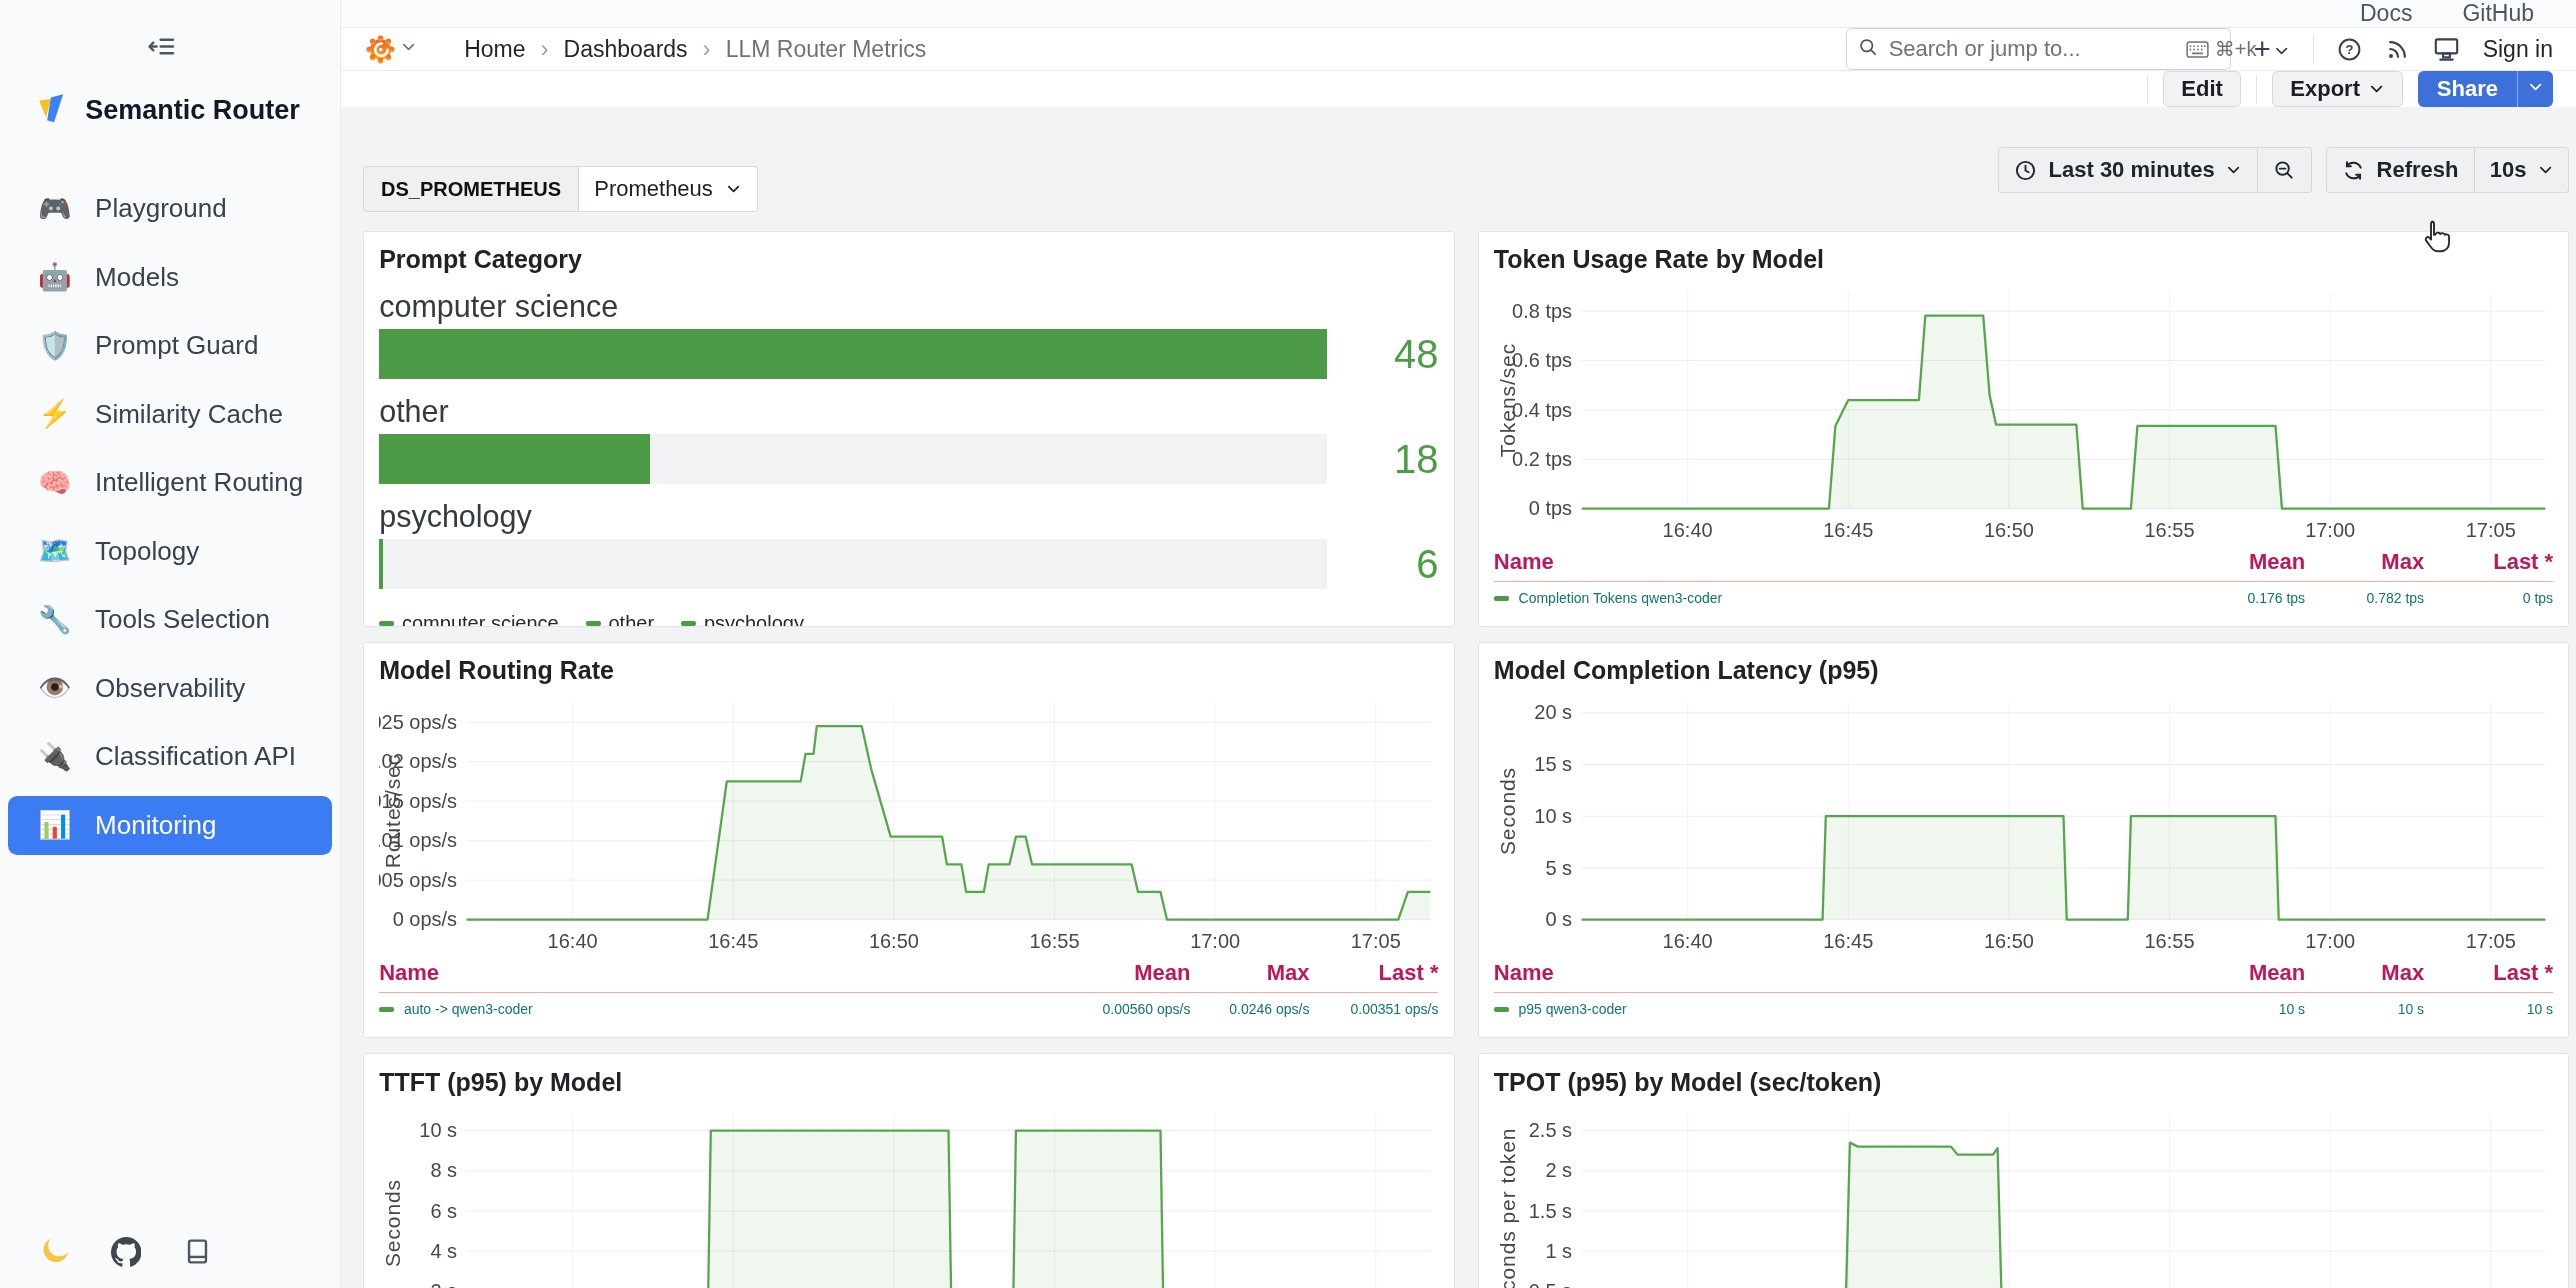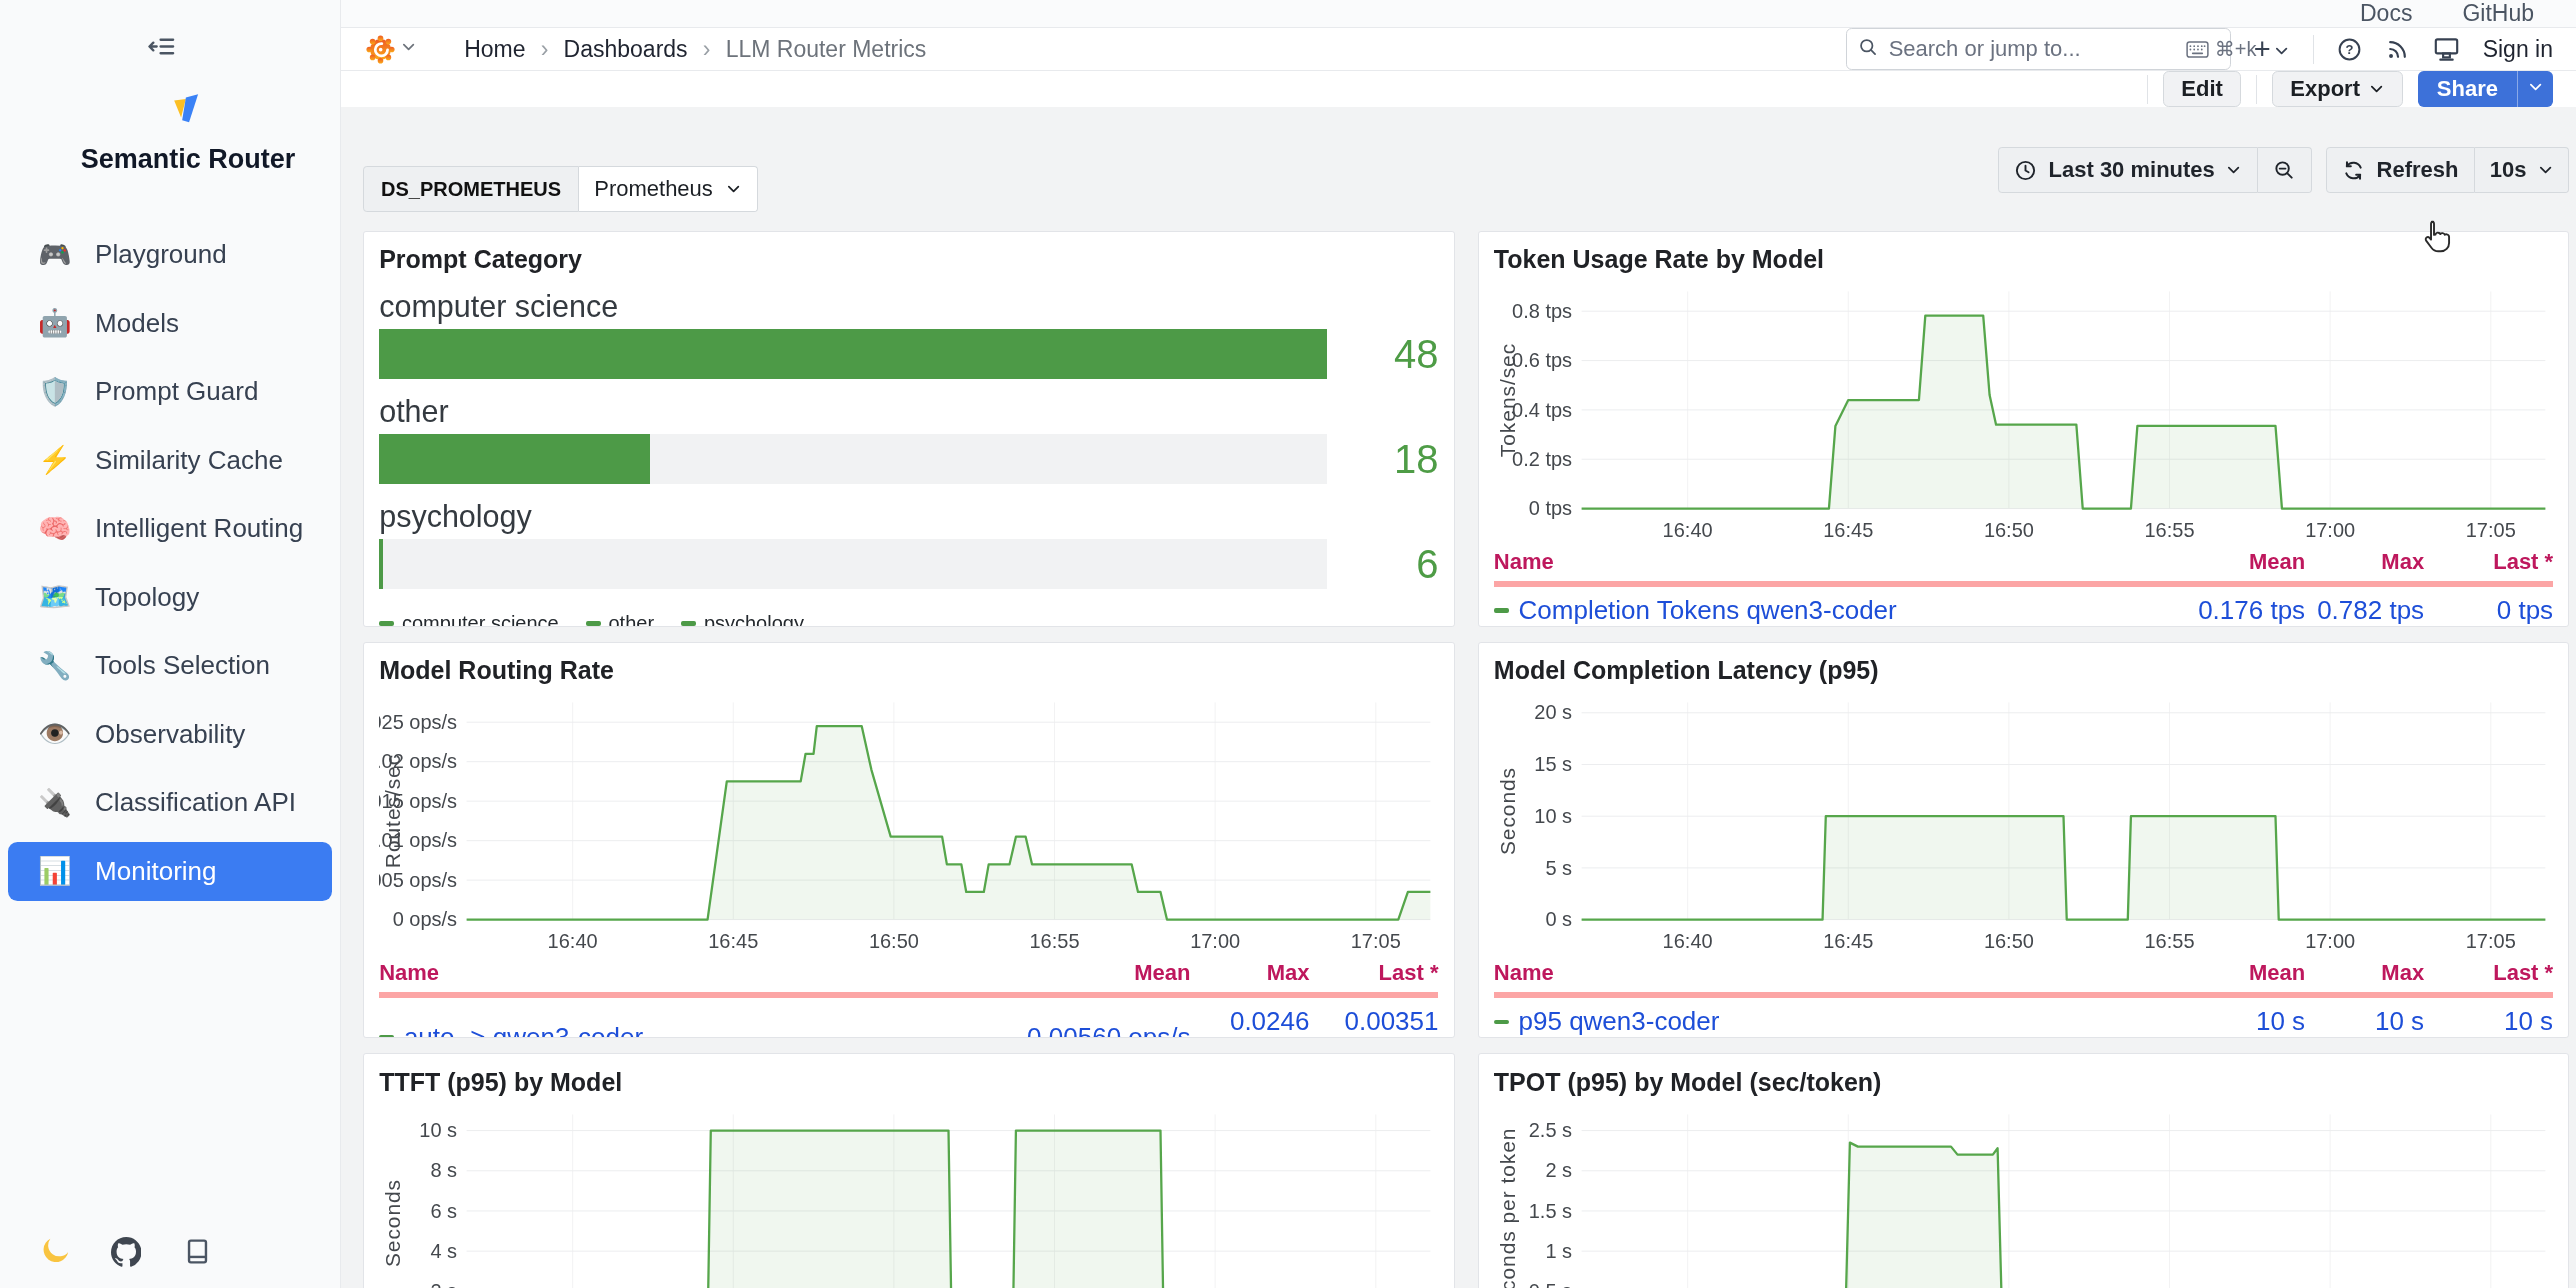--- a/index.html
+++ b/index.html
@@ -4,21 +4,21 @@
 <style>
   * { margin:0; padding:0; box-sizing:border-box; }
   html,body { width:2576px; height:1288px; overflow:hidden; background:#f2f3f4;
     font-family:"Liberation Sans", sans-serif; color:#1f2430; }
   .app { display:flex; width:2576px; height:1288px; }
 
   
   .sidebar { width:341px; height:1288px; background:#f9fafb; border-right:1px solid #e8eaed;
     position:relative; flex:0 0 341px; }
   .collapse-btn { position:absolute; top:32px; left:148px; color:#4b5563; cursor:pointer; }
-  .logo-row { display:flex; align-items:center; gap:15.2px; padding:91px 0 0 36px;flex-direction:column; }
+  .logo-row { display:flex; align-items:center; gap:15.2px; padding:91px 0 0 36px; }
   .logo-title { font-size:27px; font-weight:700; color:#111827; }
   .side-nav { margin-top:50px; padding:0 7.6px; }
   .side-item { display:flex; align-items:center; gap:25px; height:59px; padding-left:30.5px;
     margin:9.5px 0; border-radius:9.5px; font-size:26px; color:#374151; cursor:pointer; }
   .si-icon { width:32px; font-size:27px; text-align:center; }
   .side-item.active { background:#3b7cf2; color:#ffffff; font-weight:500; }
   .side-footer { position:absolute; bottom:21px; left:38px; display:flex; gap:42px; align-items:center; }
   .side-footer span { display:inline-flex; cursor:pointer; }
 
   
@@ -88,21 +88,21 @@
   .gauge-legend { display:flex; gap:27px; margin-top:23px; align-items:center; }
   .lg-item { display:flex; align-items:center; gap:7.6px; font-size:20px; color:#24292e; cursor:pointer; }
   .dash-swatch { width:15.2px; height:4.8px; border-radius:1.9px; background:#4d9a47; display:inline-block; }
 
   
   svg.ts { display:block; margin-top:1.9px; cursor:crosshair; }
   .lt-head, .lt-row { display:grid; grid-template-columns:1fr 181px 119px 129px; align-items:center; }
   .lt-head { padding:3.8px 0 5.7px 0; font-size:22px; font-weight:700; color:#be185d; }
   .lt-head div { cursor:pointer; }
   .lt-head .num, .lt-row .num { text-align:right; }
-  .lt-row { border-top:6px solid #fca5a5; padding:8.6px 0; font-size:26px; color:#1d4ed8; }
+  .lt-row { border-top:1px solid #fca5a5; padding:8.6px 0; font-size:14px; color:#0f766e; }
   .lt-name { display:flex; align-items:center; gap:9.5px; cursor:pointer; }
 
   .cursor { position:absolute; left:2420px; top:219px; z-index:50; pointer-events:none; }
 </style>
 </head>
 <body>
 
 <div class="app">
 
   <aside class="sidebar">

